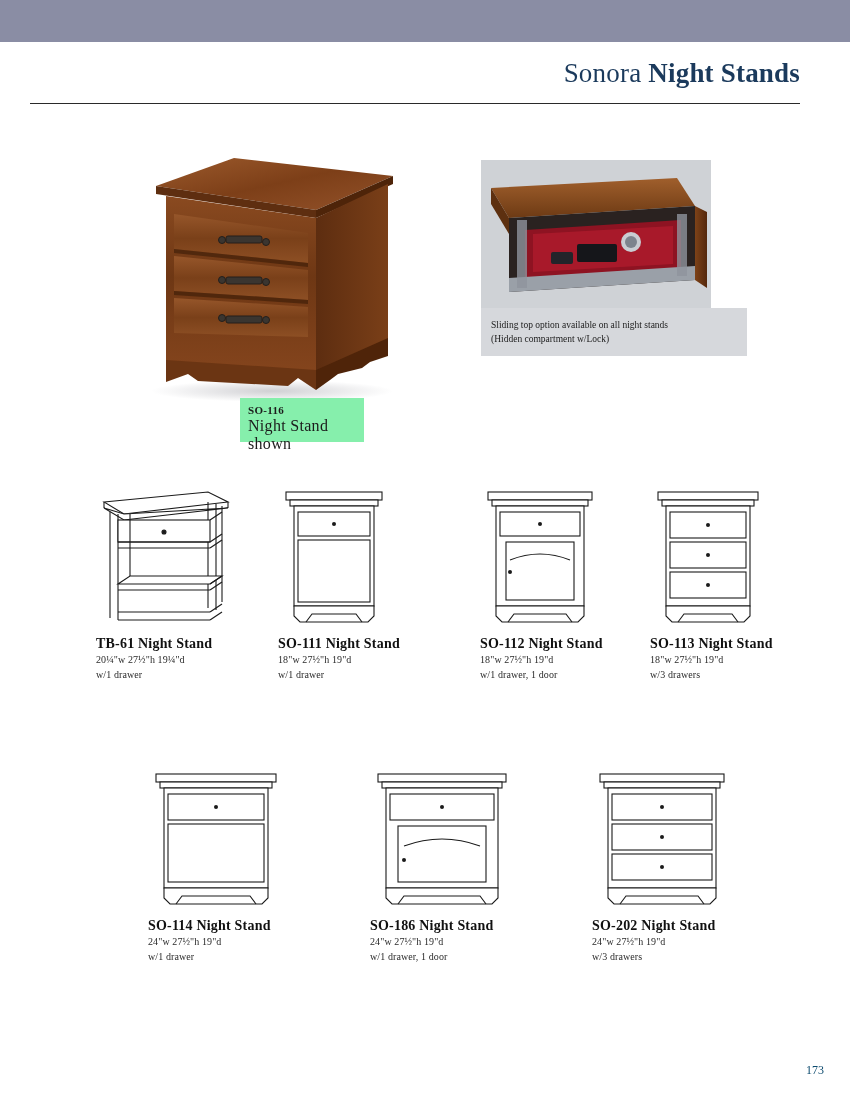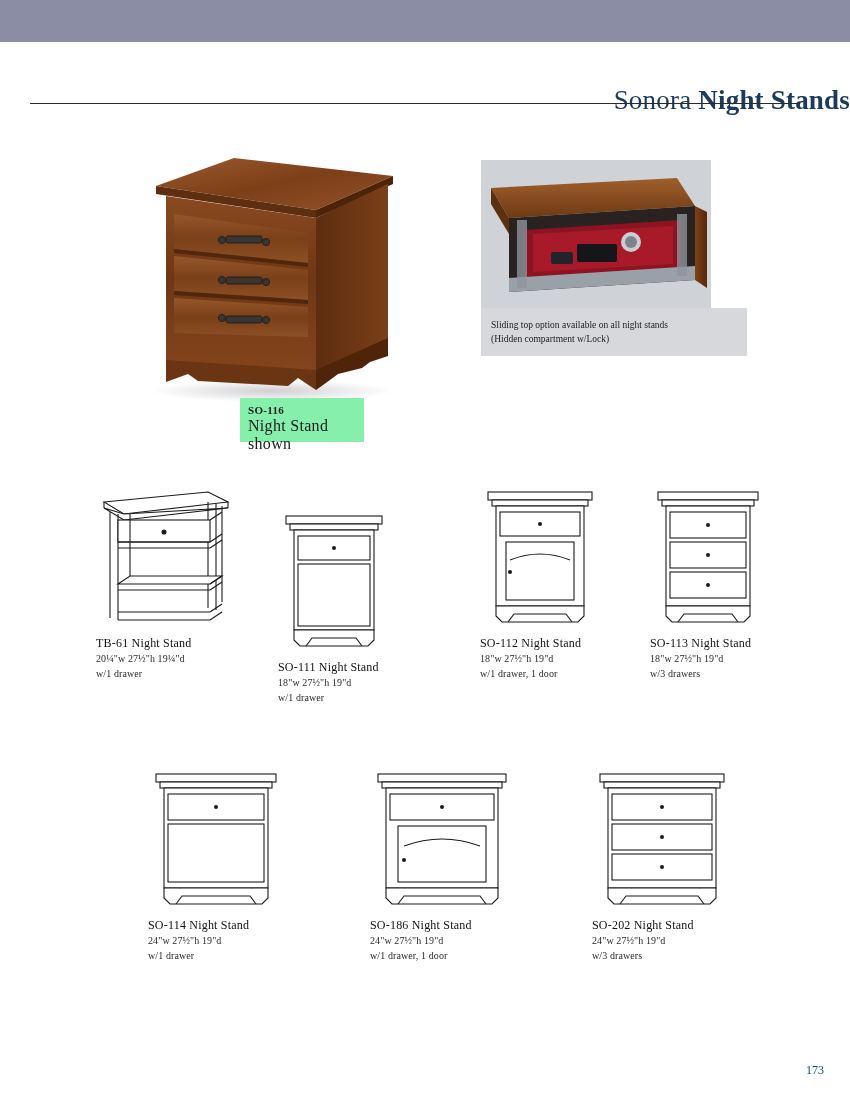--- a/index.html
+++ b/index.html
@@ -24,25 +24,25 @@
 
   
   .page-header {
     position: absolute;
     top: 58px;
     left: 0;
     width: 850px;
     text-align: right;
   }
   .page-header .title {
+    padding-right: 50px;
     font-size: 27px;
     color: #1b3a5c;
     letter-spacing: .2px;
     white-space: nowrap;
-    margin-top: 27px;
   }
   .page-header .title .light { font-family: "Liberation Serif", serif; font-weight: normal; }
   .page-header .title .bold { font-weight: bold; }
   .header-rule {
     position: absolute;
     top: 103px;
     left: 30px;
     width: 770px;
     height: 1px;
     background: #2a2a2a;
@@ -115,22 +115,22 @@
 
   
   .grid { position: absolute; }
   .cell { position: absolute; }
   .cell .art {
     position: relative;
     width: 140px;
     height: 150px;
   }
   .cell .name {
-    font-size: 12px;
-    font-weight: normal;
+    font-size: 14px;
+    font-weight: bold;
     color: #111;
     letter-spacing: .2px;
     white-space: nowrap;
   }
   .cell .dims, .cell .cfg {
     font-size: 10px;
     color: #2a2a2a;
     letter-spacing: .1px;
     line-height: 15px;
     white-space: nowrap;
@@ -304,21 +304,21 @@
         </g>
       </svg>
     </div>
     <div class="txt">
       <div class="name">TB-61 Night Stand</div>
       <div class="dims">20¼"w 27½"h 19¼"d</div>
       <div class="cfg">w/1 drawer</div>
     </div>
   </div>
 
-  <div class="cell" style="left:278px; top:504px;">
+  <div class="cell" style="left:278px; top:480px;">
     <div class="art">
       <svg width="140" height="150" viewBox="0 0 140 150">
         <g fill="#fff" stroke="#1a1a1a" stroke-width="1.1">
           <rect x="8" y="12" width="96" height="8"></rect>
           <rect x="12" y="20" width="88" height="6"></rect>
           <rect x="16" y="26" width="80" height="100"></rect>
           <rect x="20" y="32" width="72" height="24"></rect>
           <rect x="20" y="60" width="72" height="62" fill="#fff"></rect>
           <path d="M16,126 L16,136 L22,142 L90,142 L96,136 L96,126 Z"></path>
           <path d="M28,142 L34,134 L78,134 L84,142" fill="none"></path>

